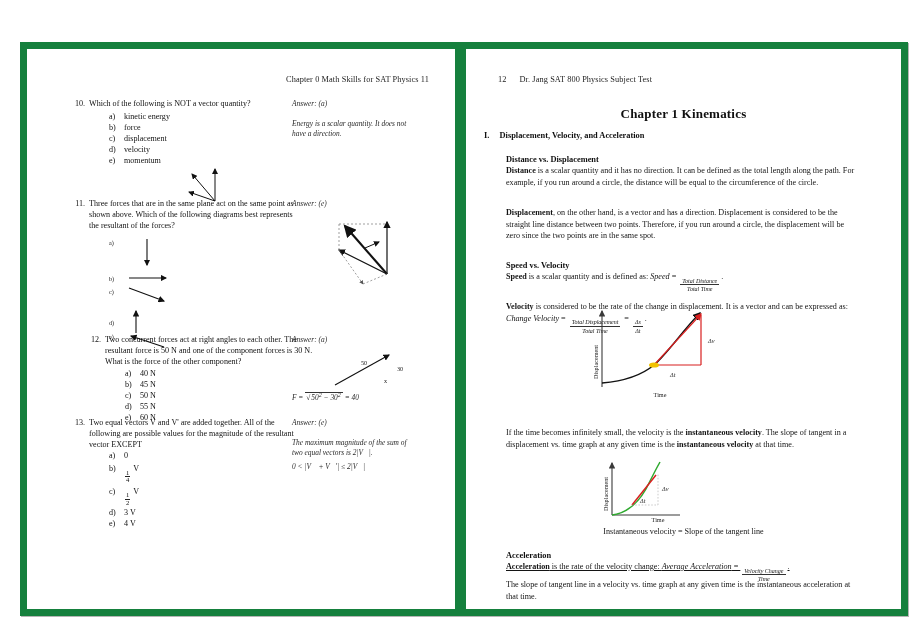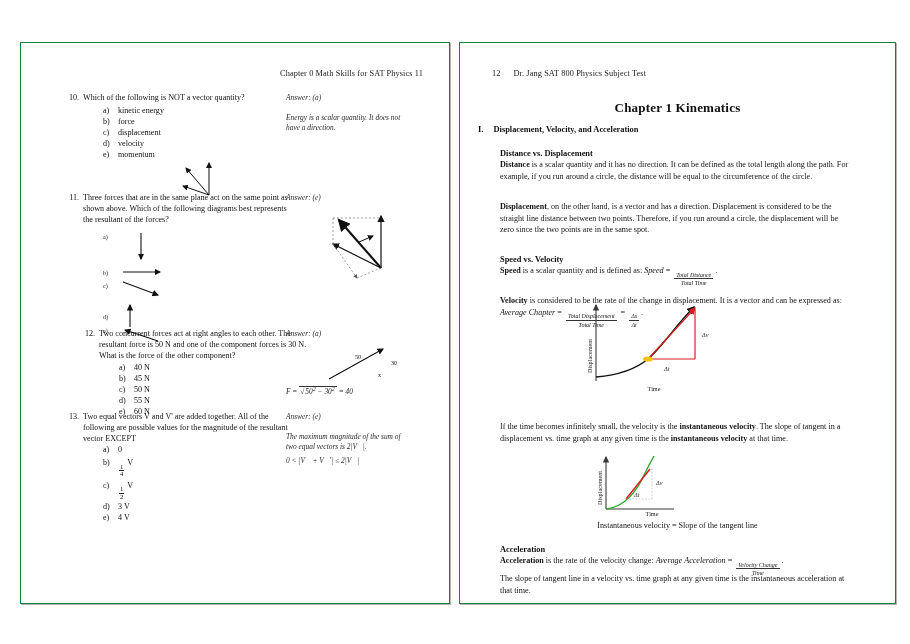--- a/index.html
+++ b/index.html
@@ -9,21 +9,21 @@
     font-family:"Liberation Serif", serif;
     overflow:hidden;
     position:relative;
   }
   .spread{
     position:absolute;left:0;top:0;width:910px;height:644px;
   }
   .page{
     position:absolute;
     background:#ffffff;
-    border:1px solid #15803d;
+    border:7px solid #15803d;
     box-shadow:1px 1px 0 #b5b5b5;
     overflow:hidden;
   }
   .page-left{left:20px;top:42px;width:428px;height:560px;}
   .page-right{left:459px;top:42px;width:435px;height:560px;}
 
   .page-inner{position:absolute;left:0;top:0;width:100%;height:100%;}
 
   
   .hdr{
@@ -308,21 +308,21 @@
 
       <div class="body" style="left:40px;top:222px;width:350px;">
         <b>Speed</b><span> is a scalar quantity and is defined as: </span><span class="mi">Speed</span> =
         <span class="smallfrac">
           <span class="num">Total Distance</span>
           <span class="den">Total Time</span>
         </span>.
       </div>
 
       <div class="body" style="left:40px;top:252px;width:350px;">
-        <b>Velocity</b><span> is considered to be the rate of the change in displacement. It is a vector and can be expressed as: </span><span class="mi">Average Chapter</span> =
+        <b>Velocity</b><span> is considered to be the rate of the change in displacement. It is a vector and can be expressed as: </span><span class="mi">Change Velocity</span> =
         <span class="smallfrac">
           <span class="num">Total Displacement</span>
           <span class="den">Total Time</span>
         </span> =
         <span class="smallfrac">
           <span class="num">Δs</span>
           <span class="den">Δt</span>
         </span>.
       </div>
 
@@ -381,21 +381,21 @@
           <text x="64" y="42" class="axlabel" font-style="italic" font-size="6.4">Δt</text>
           <text transform="translate(32,50) rotate(-90)" class="axlabel" font-size="6.2">Displacement</text>
           <text x="82" y="61" class="axlabel" font-size="6.4" text-anchor="middle">Time</text>
         </svg>
       </div>
 
       <div class="caption" style="left:0;top:478px;">Instantaneous velocity = Slope of the tangent line</div>
 
       <div class="sec" style="left:40px;top:502px;">Acceleration</div>
 
-      <div class="body" style="left:40px;top:512px;width:358px;">
+      <div class="body" style="left:40px;top:512px;width:358px;text-decoration:underline;">
         <b>Acceleration</b><span> is the rate of the velocity change: </span><span class="mi">Average Acceleration</span> =
         <span class="smallfrac">
           <span class="num">Velocity Change</span>
           <span class="den">Time</span>
         </span>.
       </div>
 
       <div class="body" style="left:40px;top:530px;width:350px;">The slope of tangent line in a velocity vs. time graph at any given time is the instantaneous acceleration at that time.</div>
 
     </div>

